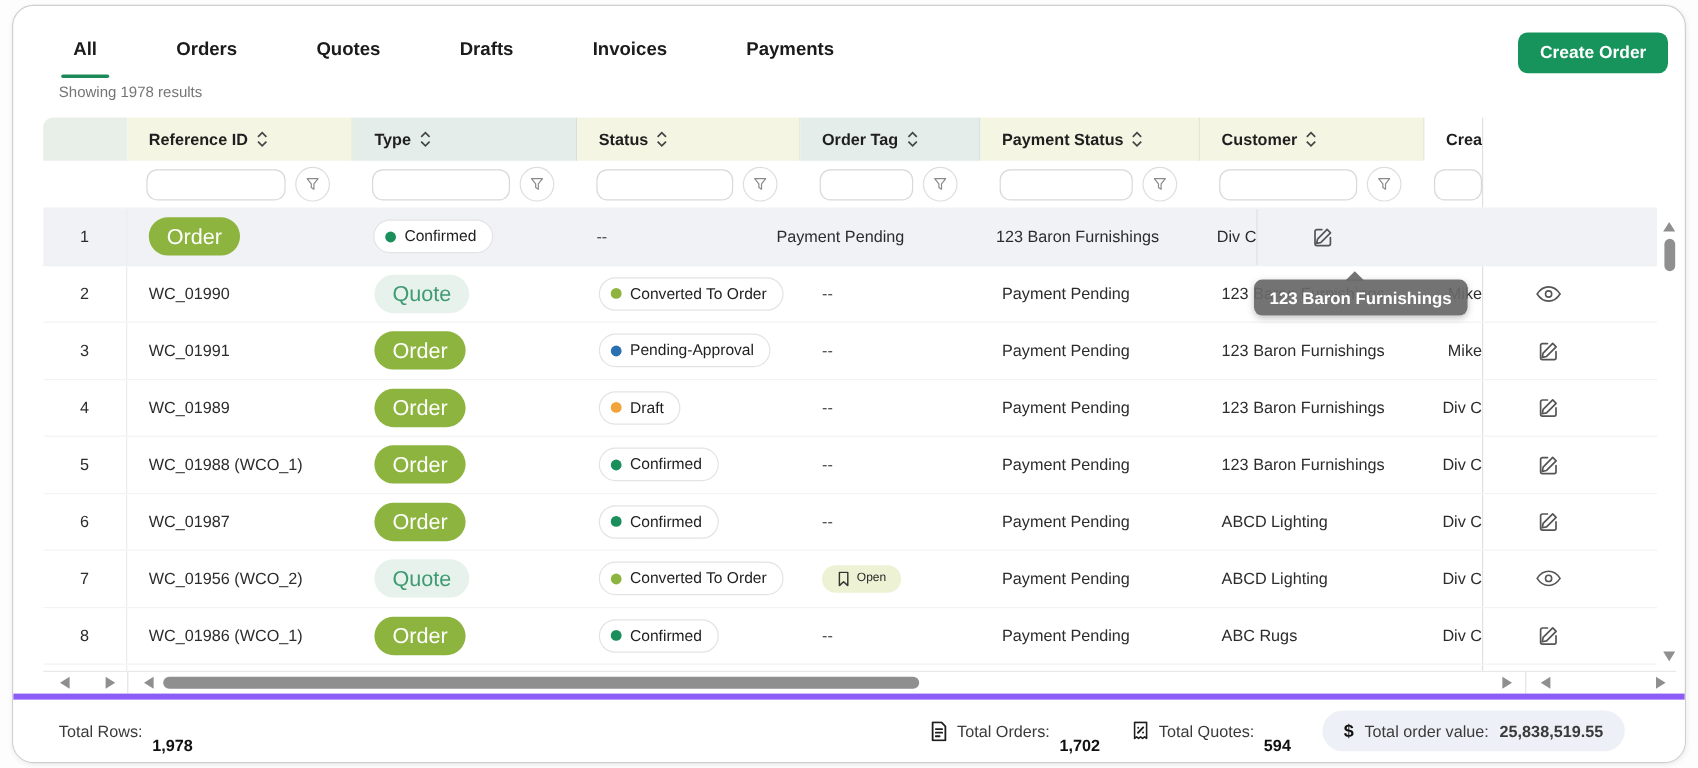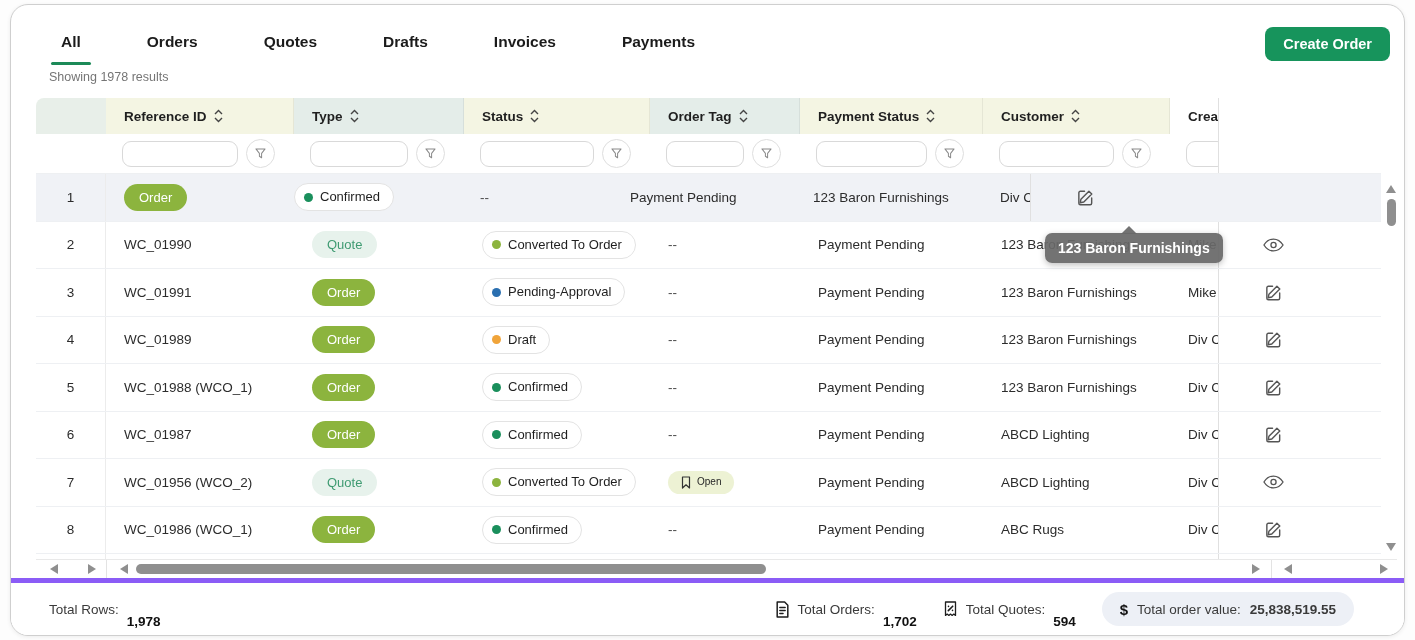--- a/index.html
+++ b/index.html
@@ -16,22 +16,22 @@
   .results{position:absolute;left:38px;top:65px;font-size:12.5px;color:#757575;}
 
   
   .table{position:absolute;left:25px;top:93px;width:1345px;}
   .hrow{display:flex;height:36px;}
   .hcell{display:flex;align-items:center;gap:7px;padding-left:18px;box-sizing:border-box;height:36px;
     font-size:13.5px;font-weight:700;color:#1f1f1f;border-right:1px solid rgba(0,0,0,.06);white-space:nowrap;overflow:hidden;cursor:pointer;}
   .bg-cream{background:#f4f5e3;}
   .bg-teal{background:#e4ede9;}
   .bg-numhead{background:#e8efe9;border-radius:8px 0 0 0;}
-  .c-num{width:70px;}   .c-ref{width:188px;}  .c-type{width:170px;} .c-status{width:186px;}
-  .c-tag{width:150px;}  .c-pay{width:183px;}  .c-cust{width:187px;} .c-created{width:48px;}
+  .c-num{width:70px;}   .c-ref{width:188px;}  .c-type{width:187px;} .c-status{width:186px;}
+  .c-tag{width:150px;}  .c-pay{width:183px;}  .c-cust{width:187px;} .c-created{width:48px;justify-content:flex-end;}
   .c-action{width:110px;border-left:1px solid #e0e0e0;}
   .hcell.c-action,.hcell.c-num{padding-left:0;border-right:none;}
 
   .frow{display:flex;height:39px;background:#fff;}
   .fcell{display:flex;align-items:center;gap:8px;padding-left:16px;box-sizing:border-box;overflow:hidden;}
   .fcell input{height:26px;border:1px solid #d9d9d9;border-radius:9px;background:#fff;outline:none;
     flex:0 0 auto;width:calc(100% - 56px);padding:0 8px;box-sizing:border-box;font-size:12px;}
   .fcell.c-created input{width:40px;}
   .fbtn{width:27px;height:27px;border-radius:50%;border:1px solid #dedede;background:#fff;display:flex;
     align-items:center;justify-content:center;flex:0 0 auto;cursor:pointer;}
@@ -39,21 +39,21 @@
 
   .tbody{position:relative;height:386px;overflow:hidden;border-top:1px solid #eef0f2;}
   .row{display:flex;height:46.5px;background:#fff;border-bottom:1px solid #eef0f3;}
   .row.highlight{background:#f0f2f6;}
   .cell{display:flex;align-items:center;padding-left:18px;box-sizing:border-box;height:100%;
     font-size:13.5px;color:#2c2c2c;white-space:nowrap;overflow:hidden;}
   .cell.c-num{justify-content:center;padding-left:0;border-right:1px solid #ececec;}
   .cell.c-action{justify-content:center;padding-left:0;}
   .dash{color:#4b4b4b;}
 
-  .pill{border-radius:999px;padding:7px 15px;font-size:13px;line-height:1;}
+  .pill{border-radius:999px;padding:7px 15px;font-size:18px;line-height:1;}
   .pill-order{background:#8cb43e;color:#fff;}
   .pill-quote{background:#e7f2ec;color:#3f9b72;}
   .status-pill{display:flex;align-items:center;gap:7px;background:#fff;border:1px solid #e3e3e3;
     border-radius:999px;padding:5px 13px 5px 9px;font-size:13px;color:#1f1f1f;line-height:1.2;}
   .dot{width:9px;height:9px;border-radius:50%;flex:0 0 auto;}
   .tag-badge{display:inline-flex;align-items:center;gap:6px;background:#edf2d4;border-radius:999px;
     padding:5px 13px;font-size:10px;color:#262626;line-height:1.2;}
 
   
   .tooltip{position:absolute;left:1034px;top:228px;z-index:30;background:rgba(104,104,104,.93);color:#fff;

